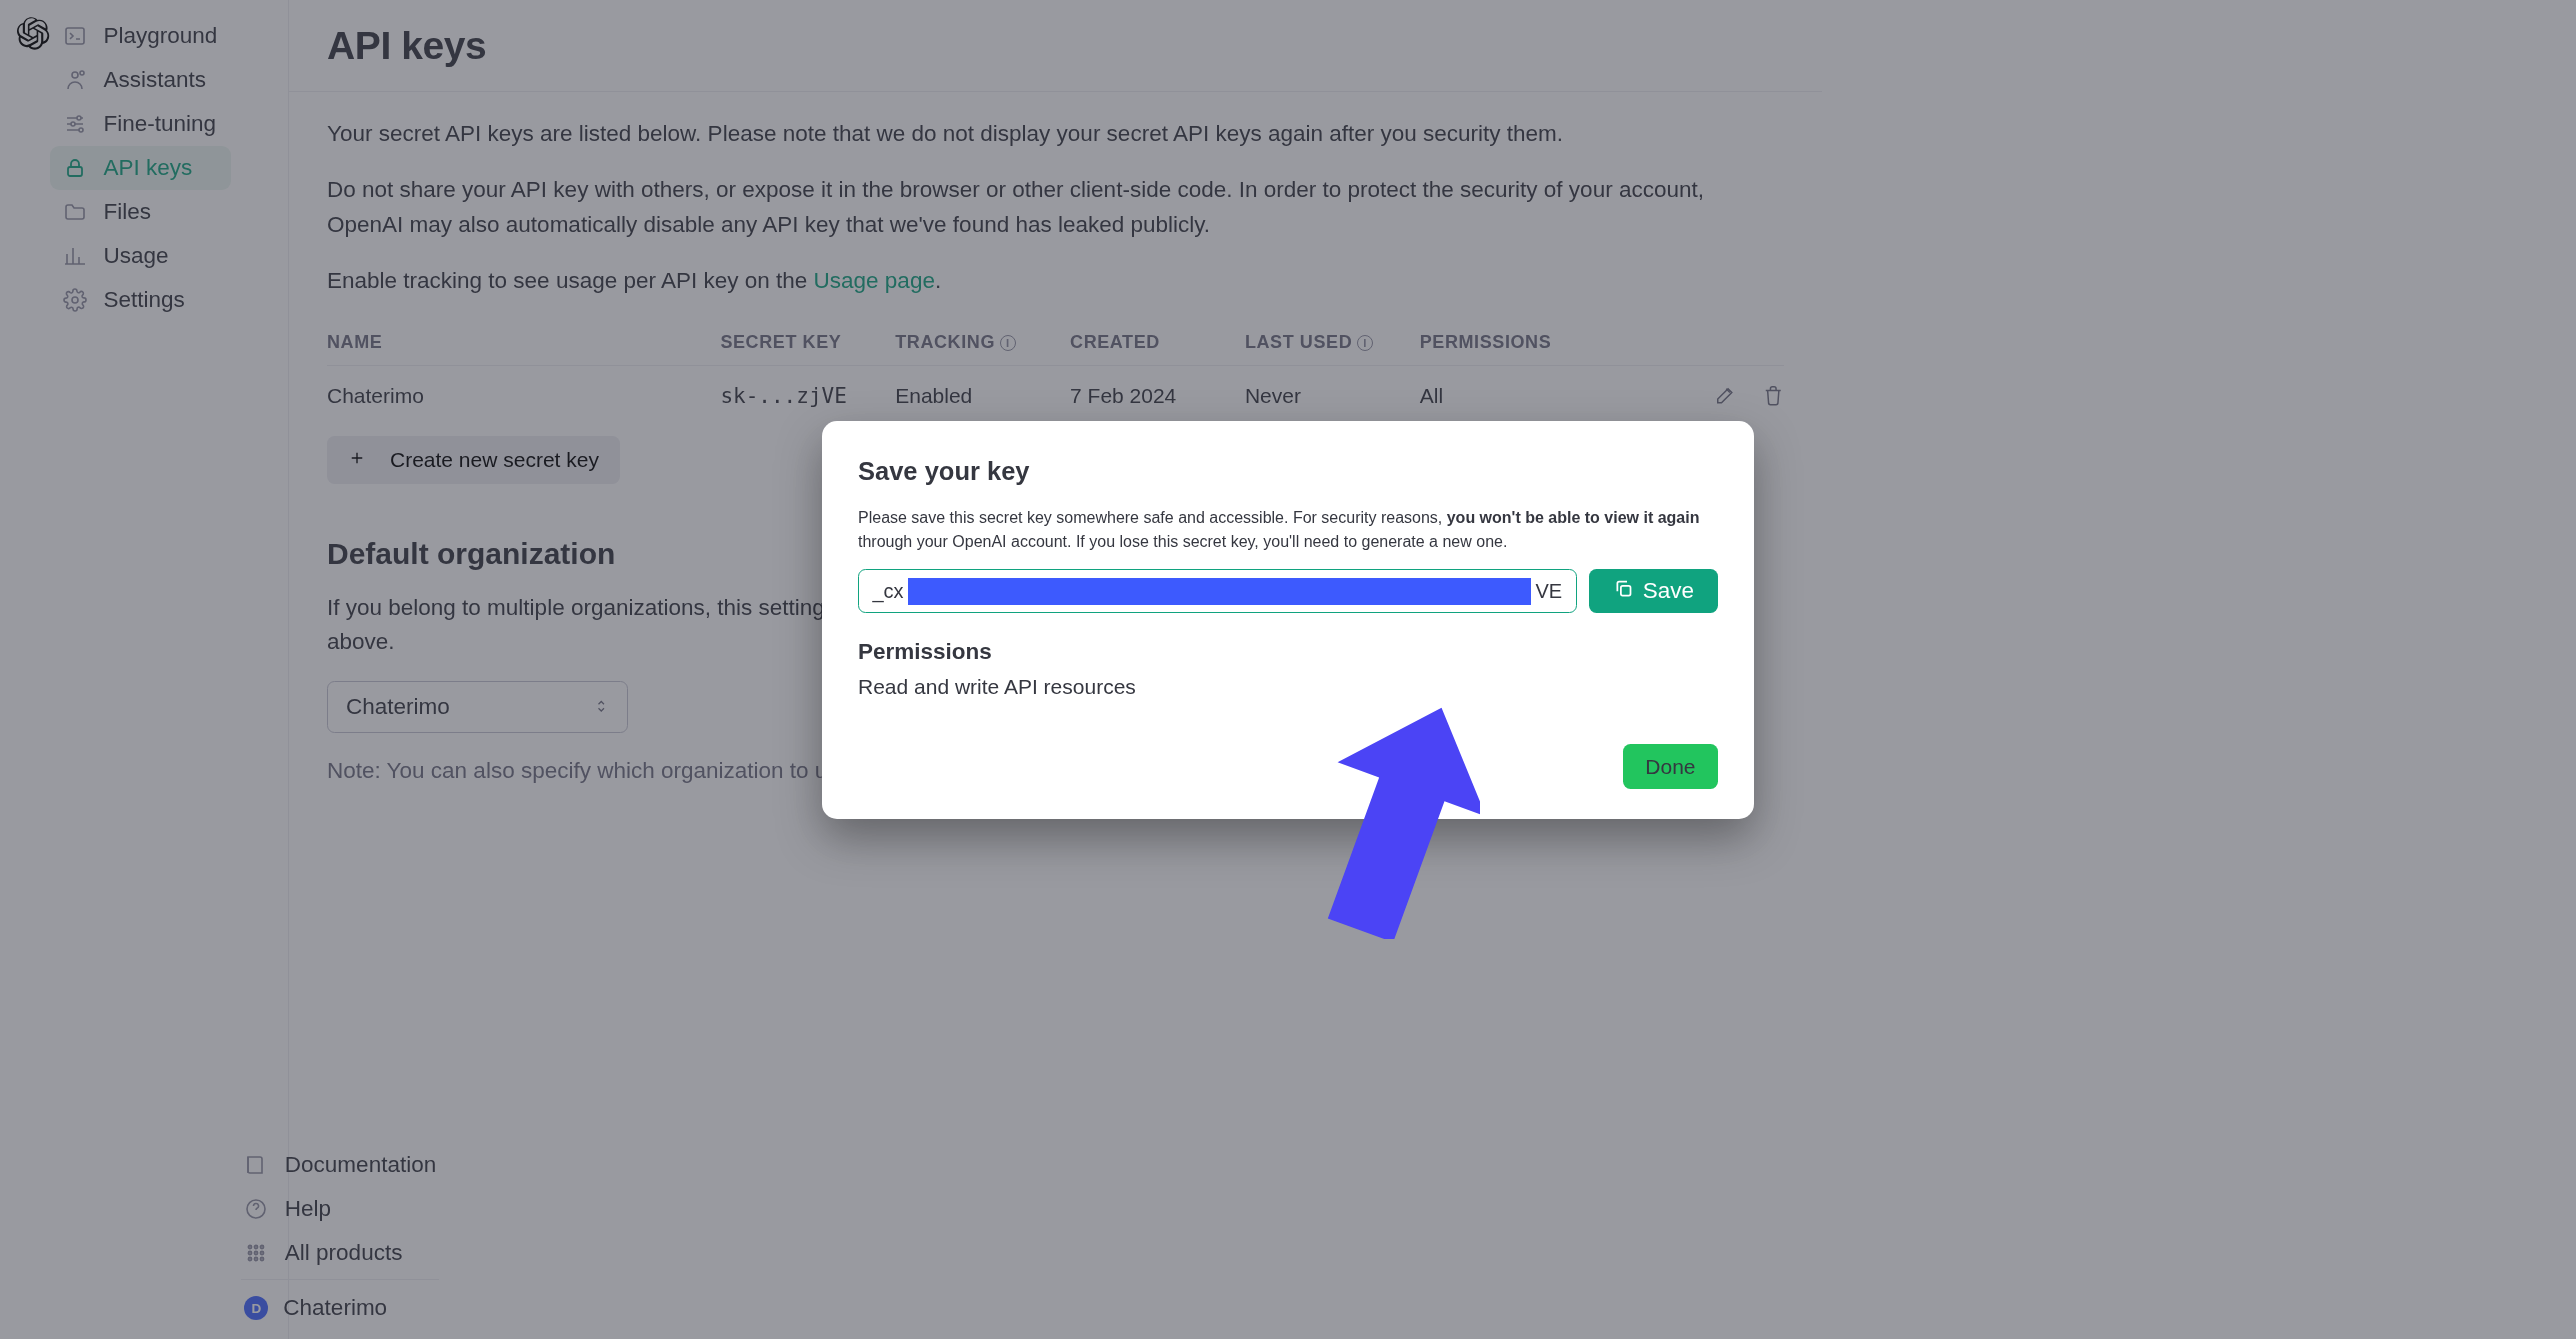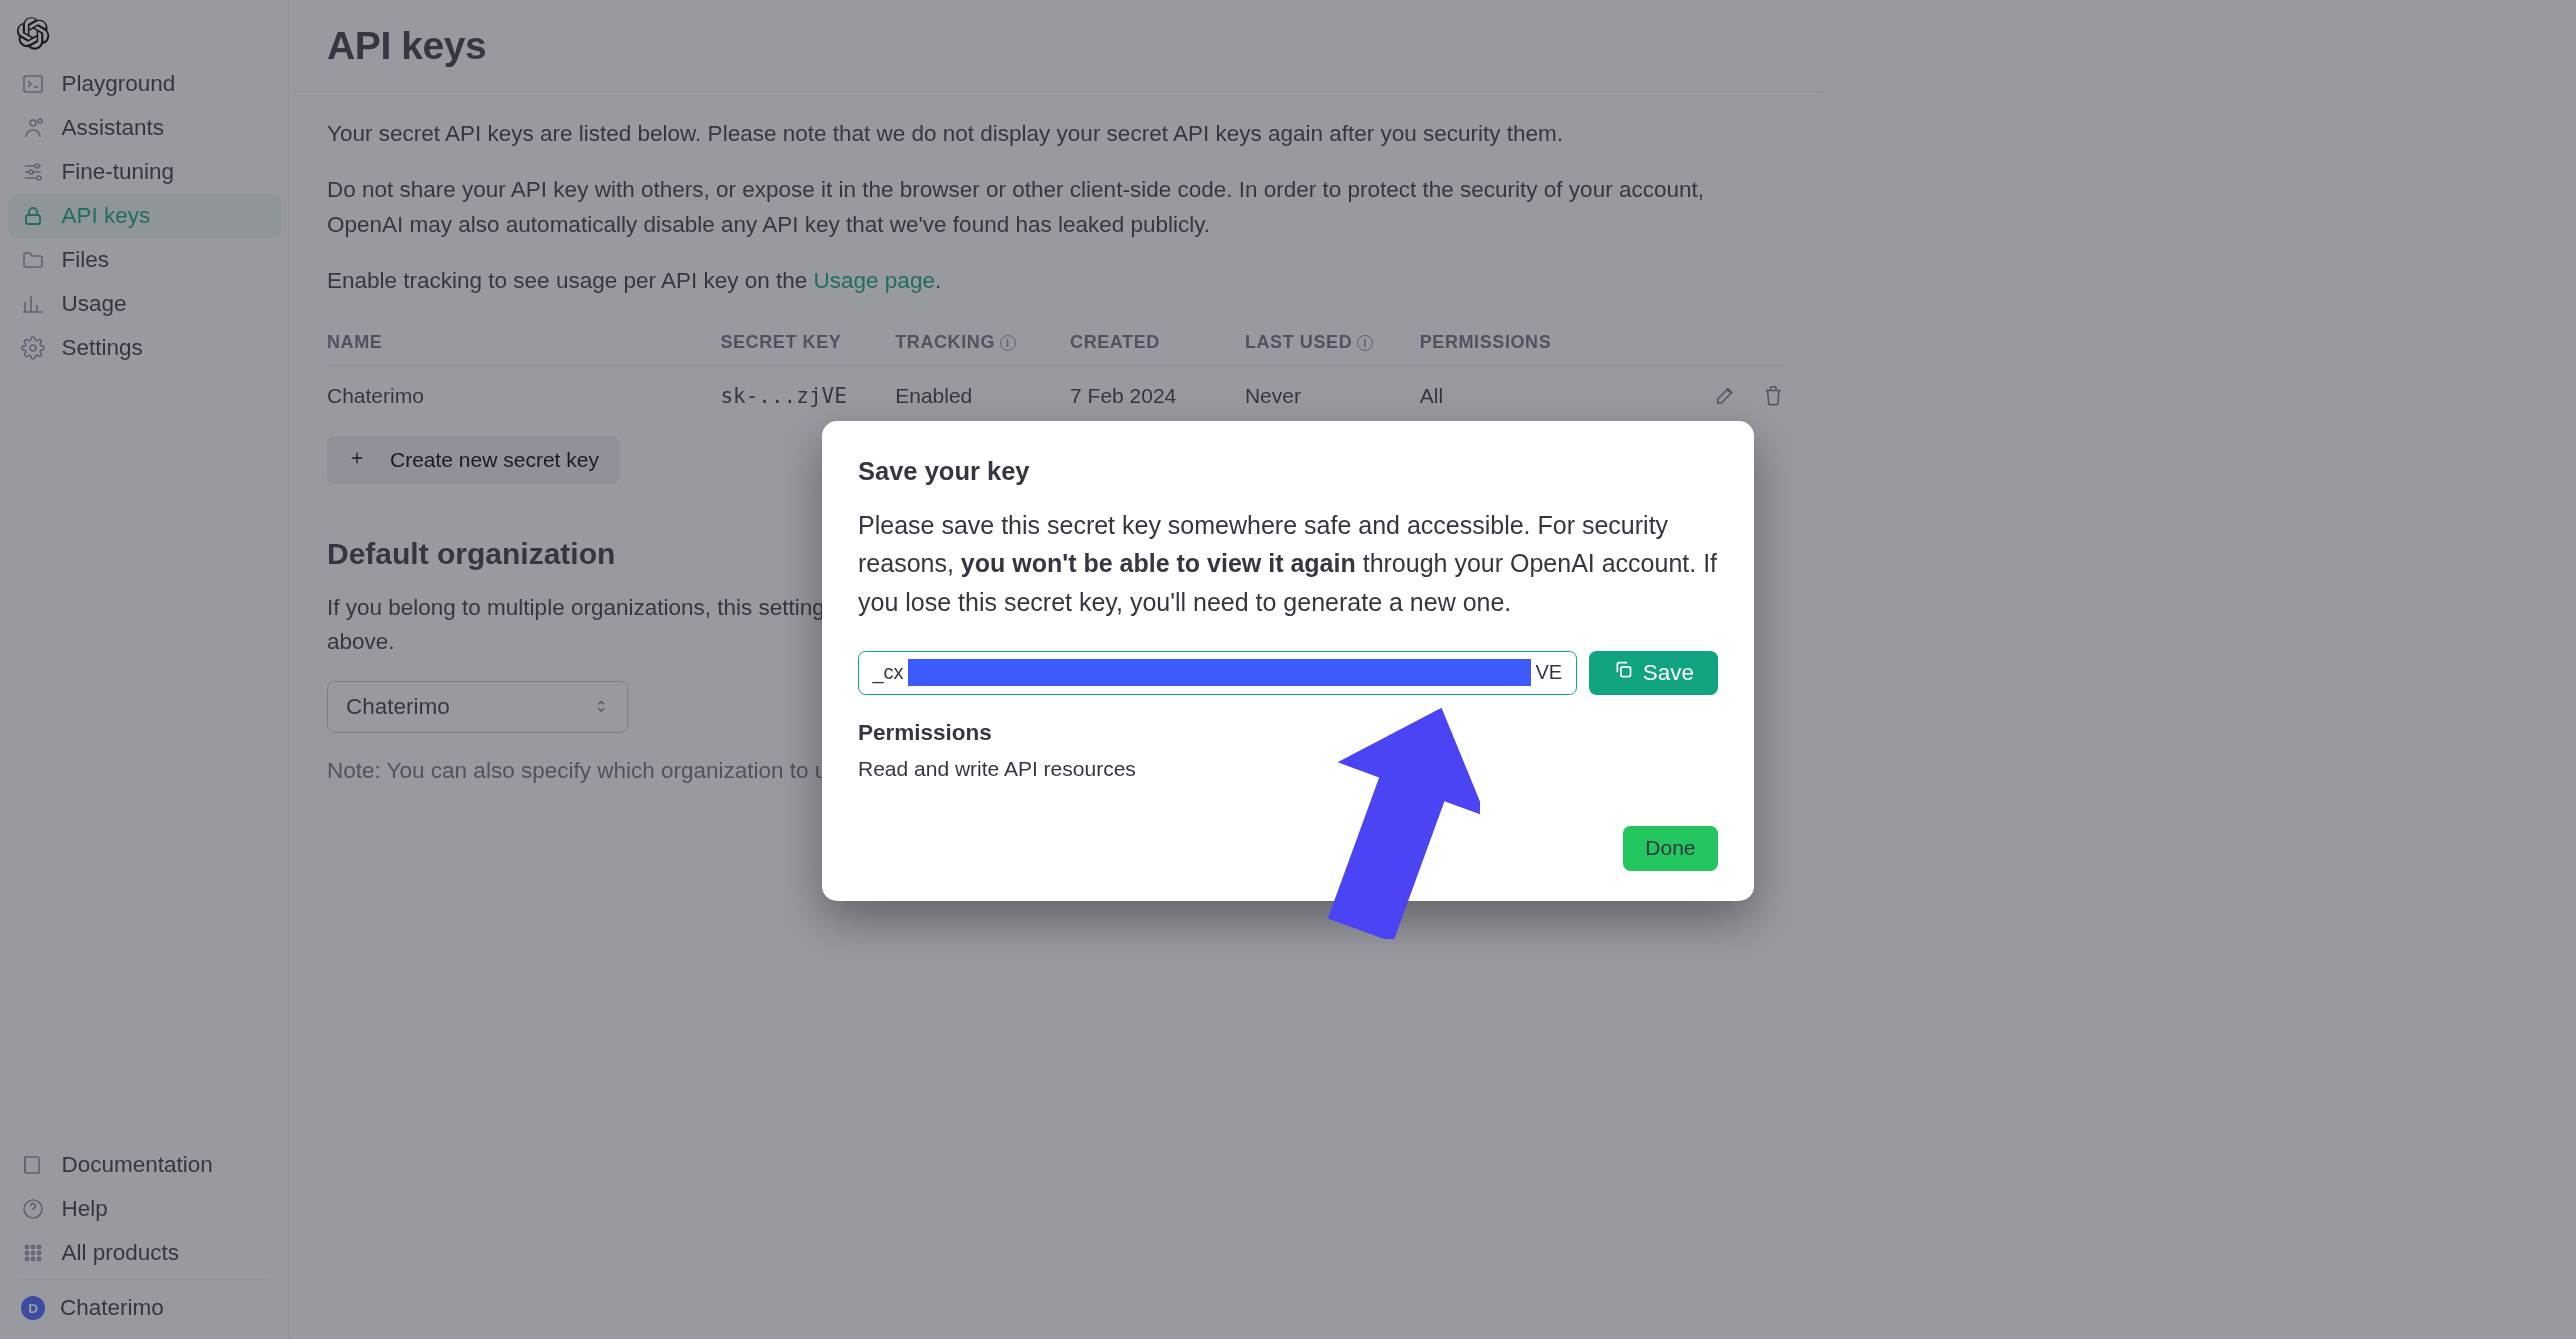--- a/index.html
+++ b/index.html
@@ -13,21 +13,21 @@
       height:1339px;
       overflow:hidden;
       transform-origin:top left;
     }
 
     
     .app{display:flex;height:100%}
     .sidebar{
       width:289px;
       border-right:0.8px solid #ececf1;
-      display:flex;flex-direction:column;
+      display:flex;flex-direction:row;
       padding:13.5px 7.5px 7.5px 7.5px;
     }
     .logo{margin:3px 0 10.5px 9px}
     .logo svg{width:33px;height:33px;color:#000}
     .nav{flex:1}
     .nav-item{
       display:flex;align-items:center;gap:16.5px;
       padding:9px 13.5px;border-radius:9px;
       color:#353740;cursor:pointer;font-size:22.5px;font-weight:400;
     }
@@ -88,21 +88,21 @@
     .overlay{
       position:fixed;inset:0;background:rgba(52,53,65,.5);
       display:flex;align-items:flex-start;justify-content:center;padding-top:421px;
     }
     .modal{
       background:#fff;border-radius:15px;width:932px;
       padding:36px 36px 30px 36px;box-shadow:0 19px 45px rgba(0,0,0,.35);
       position:relative;
     }
     .modal h3{font-size:25.5px;font-weight:700;margin-bottom:19.5px}
-    .modal p{font-size:25px;line-height:1.55;margin-bottom:29px}
+    .modal p{font-size:16px;line-height:1.55;margin-bottom:14px}
     .modal p b{font-weight:700}
 
     .key-row{display:flex;gap:12px;align-items:stretch;margin-bottom:25.5px}
     .key-input{
       flex:1;border:1.5px solid #10a37f;border-radius:7.5px;
       padding:7.5px 13.5px;display:flex;align-items:center;overflow:hidden;
       font-family:Liberation Sans, sans-serif;font-size:20px;
     }
     .sel-bg{background:#3d5afe;color:#fff;padding:1.5px 0;height:27px;flex:1;margin:0 4.5px}
     .copy-btn{

